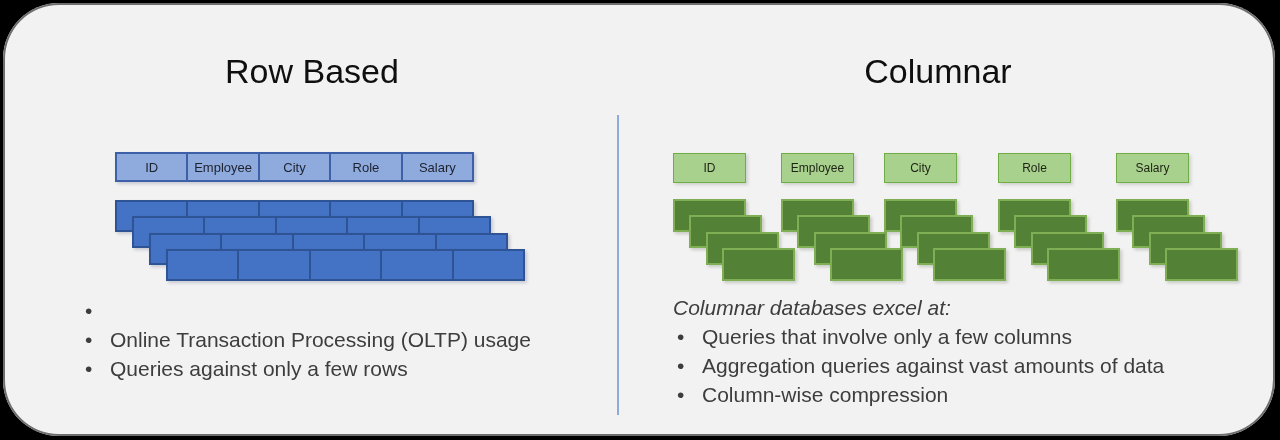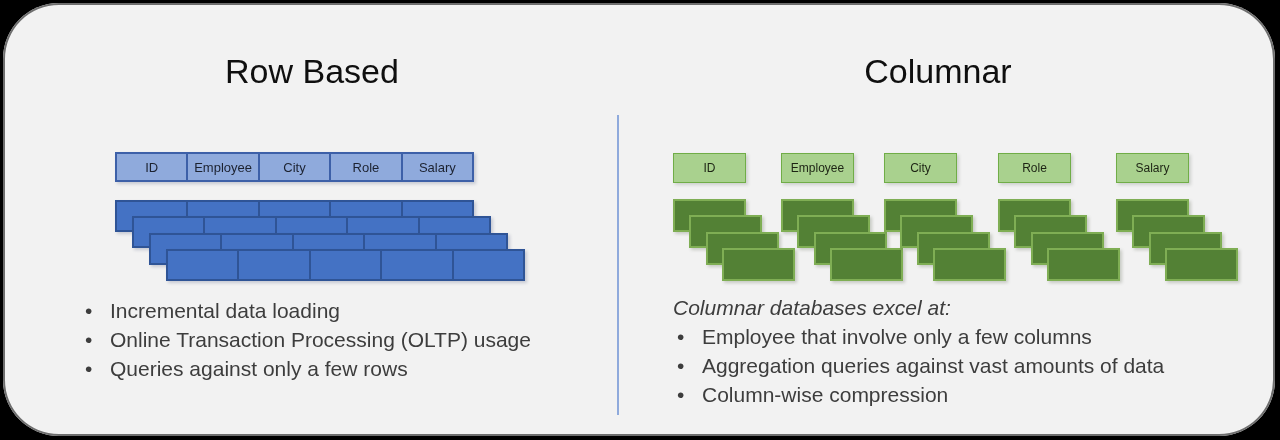--- a/index.html
+++ b/index.html
@@ -122,21 +122,20 @@
           <div class="cell"></div>
           <div class="cell"></div>
           <div class="cell"></div>
         </div>
       </div>
 
     <div class="text-block tb-left">
       <ul class="bullet-list">
         <li>
           <span class="bullet-dot">•</span>
-          <span>Incremental data loading</span>
         </li>
         <li>
           <span class="bullet-dot">•</span>
           <span>Online Transaction Processing (OLTP) usage</span>
         </li>
         <li>
           <span class="bullet-dot">•</span>
           <span>Queries against only a few rows</span>
         </li>
       </ul>
@@ -176,21 +175,21 @@
         <div class="col-block" style="left: 511.4px; top: 212.3px;"></div>
         <div class="col-block" style="left: 527.8px; top: 228.6px;"></div>
         <div class="col-block" style="left: 544.2px; top: 244.9px;"></div>
       </div>
 
     <div class="text-block tb-right">
       <p class="tb-heading italic">Columnar databases excel at:</p>
       <ul class="bullet-list">
         <li>
           <span class="bullet-dot">•</span>
-          <span>Employee that involve only a few columns</span>
+          <span>Queries that involve only a few columns</span>
         </li>
         <li>
           <span class="bullet-dot">•</span>
           <span>Aggregation queries against vast amounts of data</span>
         </li>
         <li>
           <span class="bullet-dot">•</span>
           <span>Column-wise compression</span>
         </li>
       </ul>

